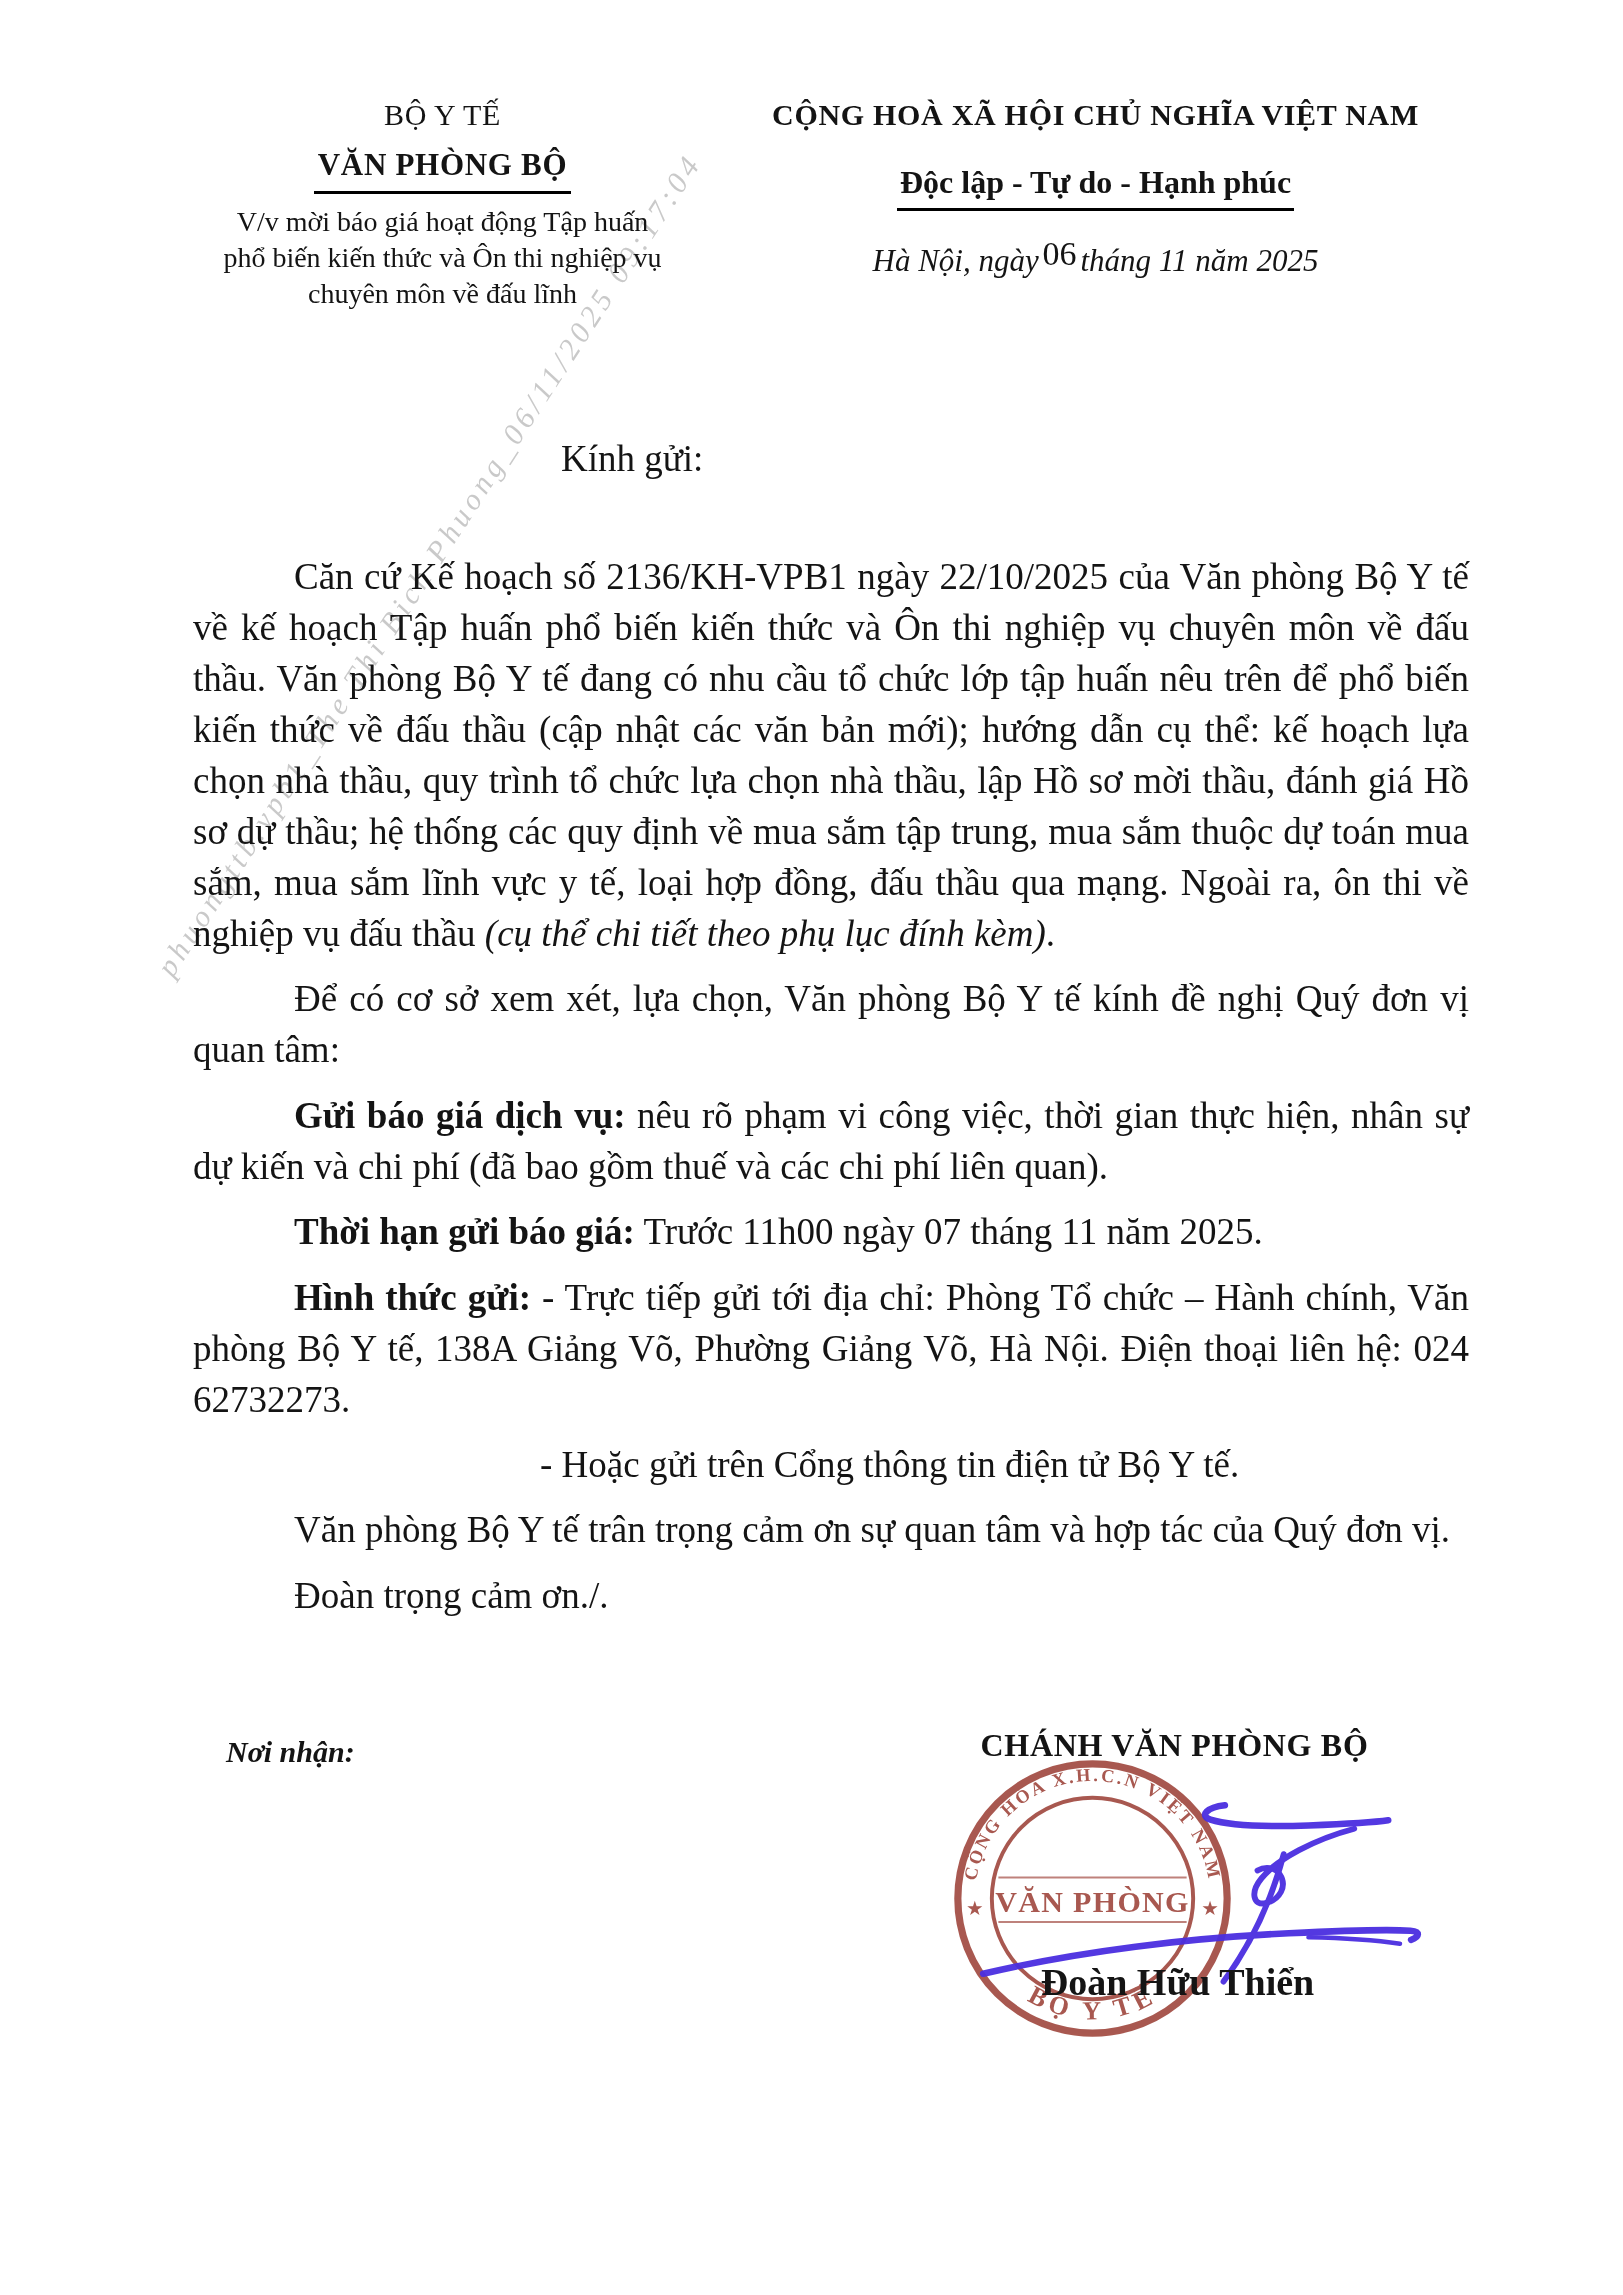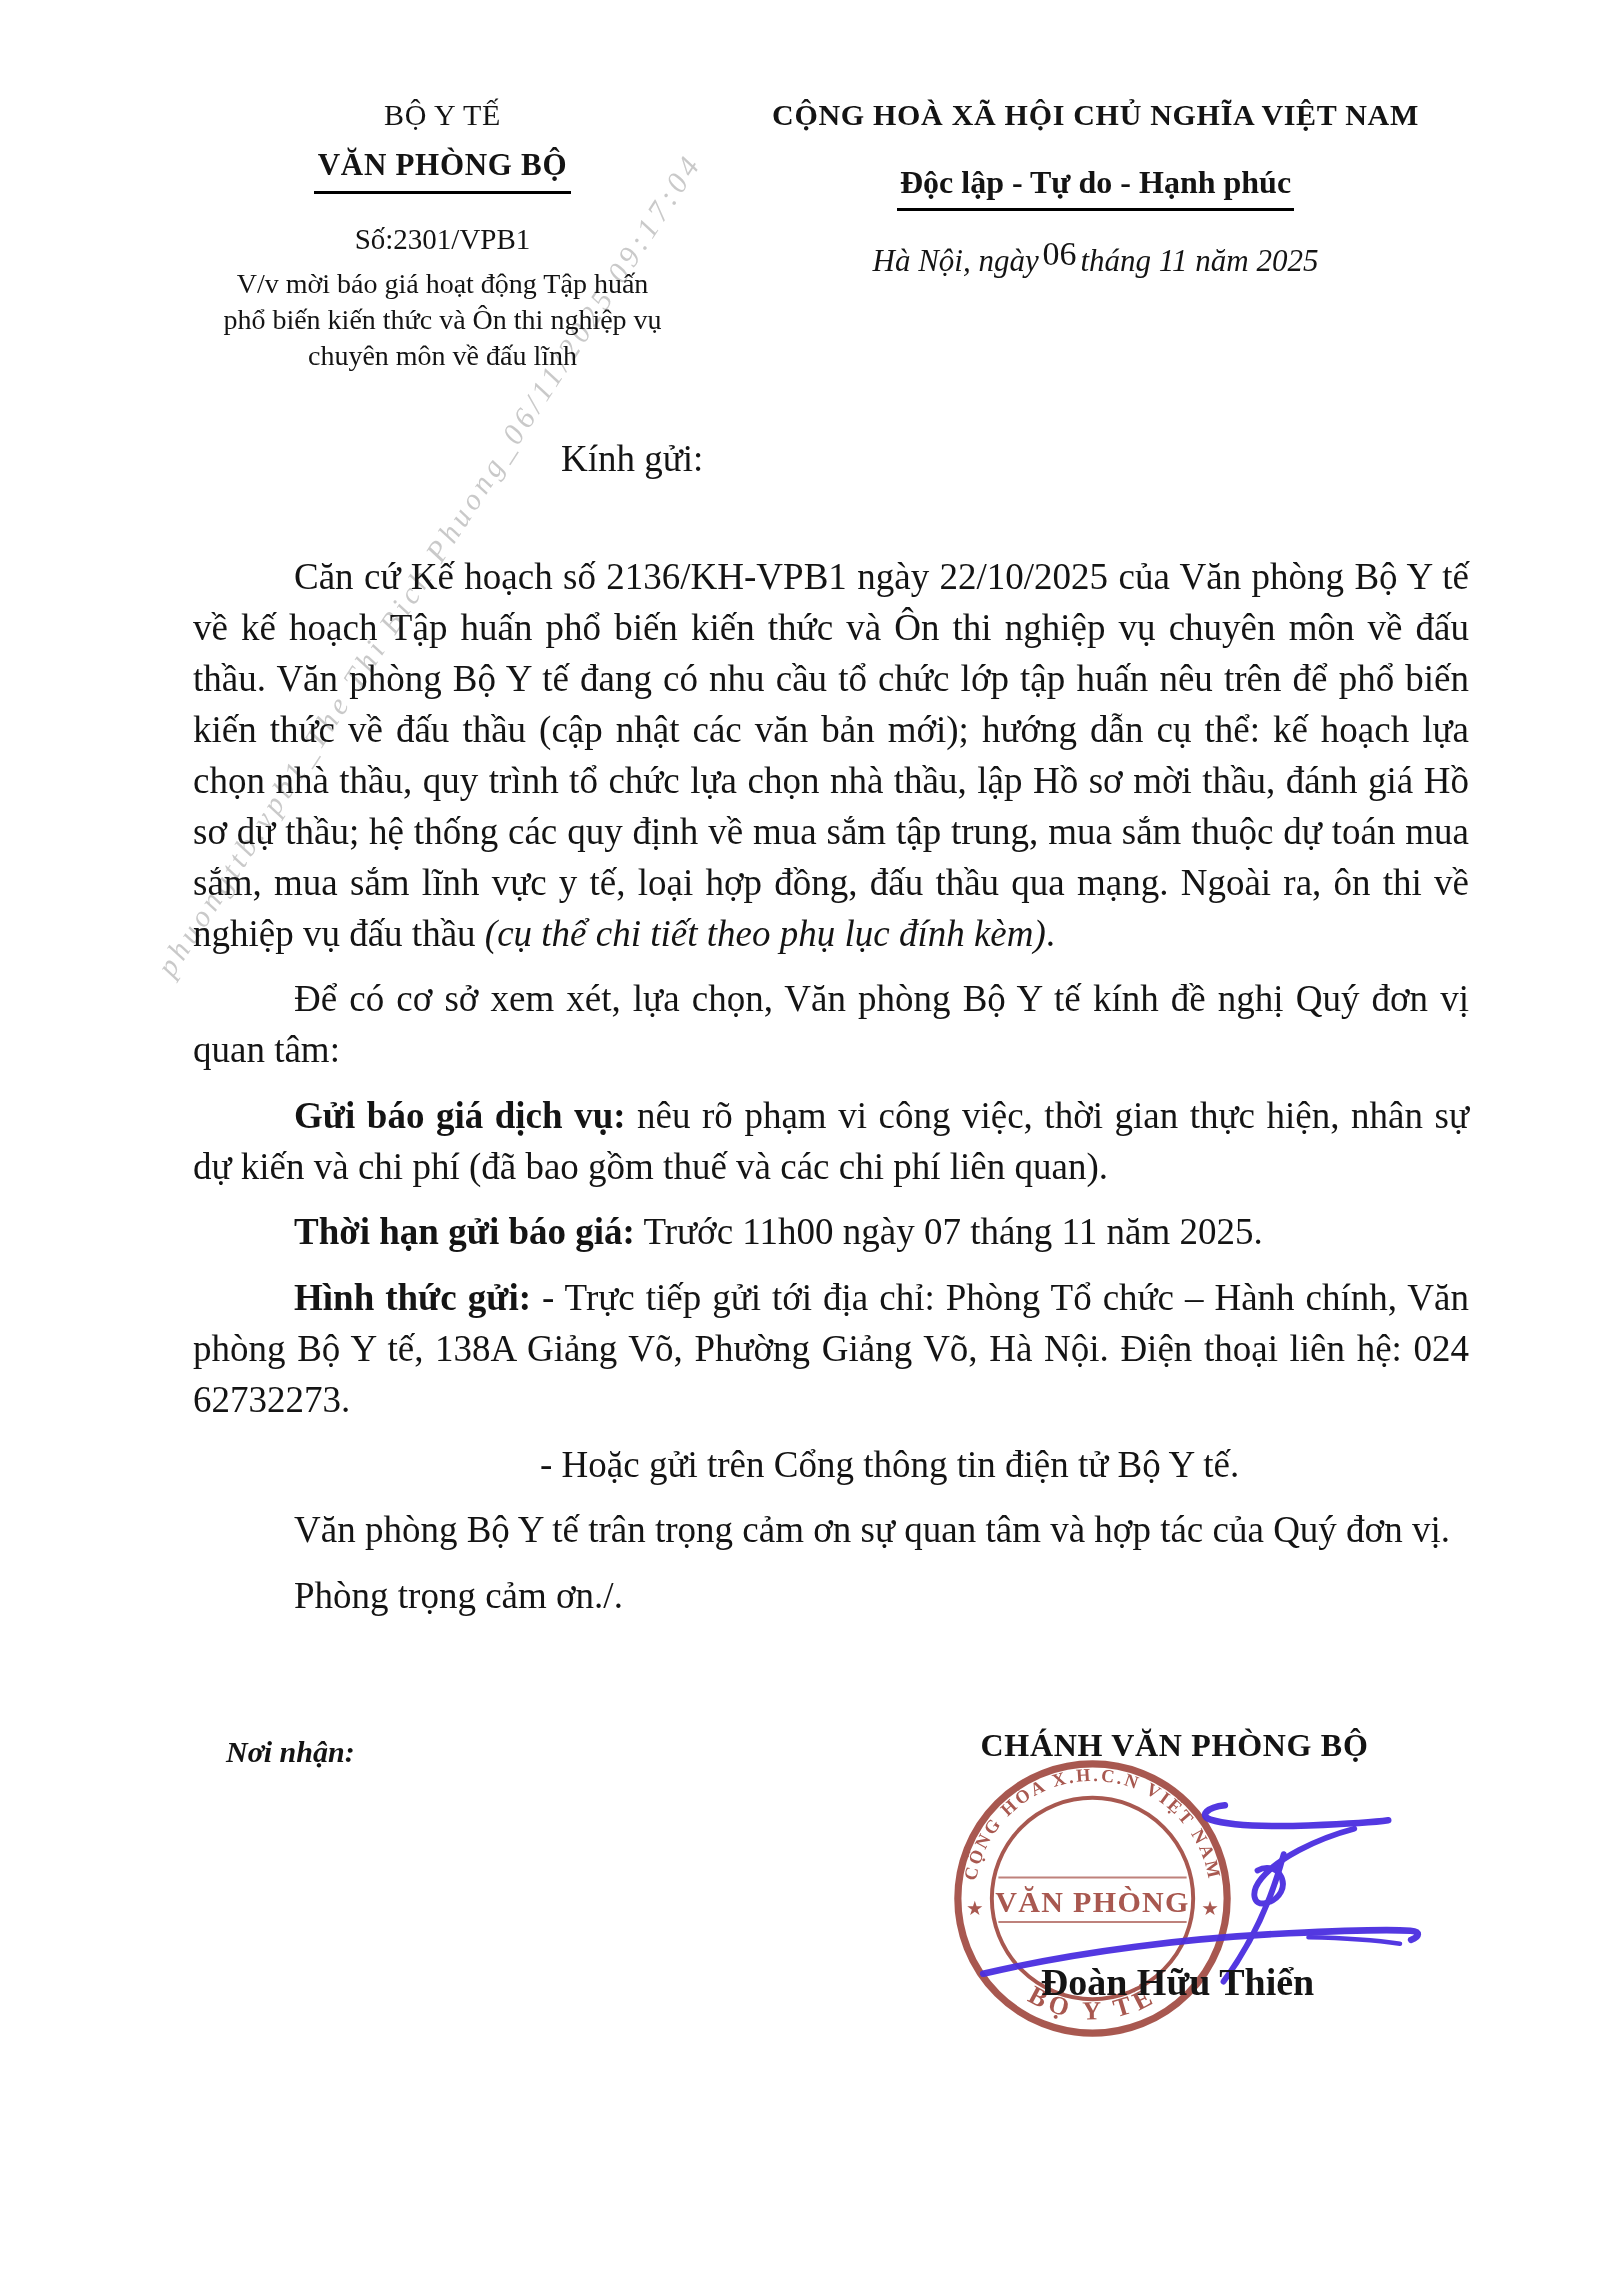--- a/index.html
+++ b/index.html
@@ -67,21 +67,20 @@
 </head>
 <body>
 
 <div class="page">
 
   <div class="watermark" style="color: rgb(196, 196, 196);">phuongttb.vpb1_The Thi Bich Phuong_06/11/2025 09:17:04</div>
 
   <div class="org-left">
     <div class="org-parent">BỘ Y TẾ</div><br>
     <div class="org-name">VĂN PHÒNG BỘ</div>
-    <div class="doc-number">Số:2301/VPB1</div>
     <div class="doc-subject">V/v mời báo giá hoạt động Tập huấn phổ biến kiến thức và Ôn thi nghiệp vụ chuyên môn về đấu lĩnh</div>
   </div>
 
   <div class="org-right">
     <div class="country">CỘNG HOÀ XÃ HỘI CHỦ NGHĨA VIỆT NAM</div><br>
     <div class="motto">Độc lập - Tự do - Hạnh phúc</div>
     <div class="date-line">
       <span>Hà Nội, ngày</span><span class="day">06</span><span>tháng 11</span> <span>năm 2025</span>
     </div>
   </div>
@@ -89,21 +88,21 @@
   <div class="salutation">Kính gửi:</div>
 
   <main class="doc-body" id="doc-body">
       <p><span>Căn cứ Kế hoạch số 2136/KH-VPB1 ngày 22/10/2025 của Văn phòng Bộ Y tế về kế hoạch Tập huấn phổ biến kiến thức và Ôn thi nghiệp vụ chuyên môn về đấu thầu. Văn phòng Bộ Y tế đang có nhu cầu tổ chức lớp tập huấn nêu trên để phổ biến kiến thức về đấu thầu (cập nhật các văn bản mới); hướng dẫn cụ thể: kế hoạch lựa chọn nhà thầu, quy trình tổ chức lựa chọn nhà thầu, lập Hồ sơ mời thầu, đánh giá Hồ sơ dự thầu; hệ thống các quy định về mua sắm tập trung, mua sắm thuộc dự toán mua sắm, mua sắm lĩnh vực y tế, loại hợp đồng, đấu thầu qua mạng. Ngoài ra, ôn thi về nghiệp vụ đấu thầu </span><i>(cụ thể chi tiết theo phụ lục đính kèm)</i><span>.</span></p>
       <p><span>Để có cơ sở xem xét, lựa chọn, Văn phòng Bộ Y tế kính đề nghị Quý đơn vị quan tâm:</span></p>
       <p><b>Gửi báo giá dịch vụ:</b><span> nêu rõ phạm vi công việc, thời gian thực hiện, nhân sự dự kiến và chi phí (đã bao gồm thuế và các chi phí liên quan).</span></p>
       <p><b>Thời hạn gửi báo giá:</b><span> Trước 11h00 ngày 07 tháng 11 năm 2025.</span></p>
       <p><b>Hình thức gửi:</b><span> - Trực tiếp gửi tới địa chỉ: Phòng Tổ chức – Hành chính, Văn phòng Bộ Y tế, 138A Giảng Võ, Phường Giảng Võ, Hà Nội. Điện thoại liên hệ: 024 62732273.</span></p>
       <p class="wide-indent"><span>- Hoặc gửi trên Cổng thông tin điện tử Bộ Y tế.</span></p>
       <p><span>Văn phòng Bộ Y tế trân trọng cảm ơn sự quan tâm và hợp tác của Quý đơn vị.</span></p>
-      <p><span>Phòng trọng cảm ơn./.</span></p>
+      <p><span>Đoàn trọng cảm ơn./.</span></p>
     </main>
 
   <div class="recipients">
     <div class="recipients-label">Nơi nhận:</div>
   </div>
 
   <div class="sig-title">CHÁNH VĂN PHÒNG BỘ</div>
 
   <svg class="stamp-svg" width="285" height="285" viewBox="0 0 436 436">
     <g opacity="0.88">

